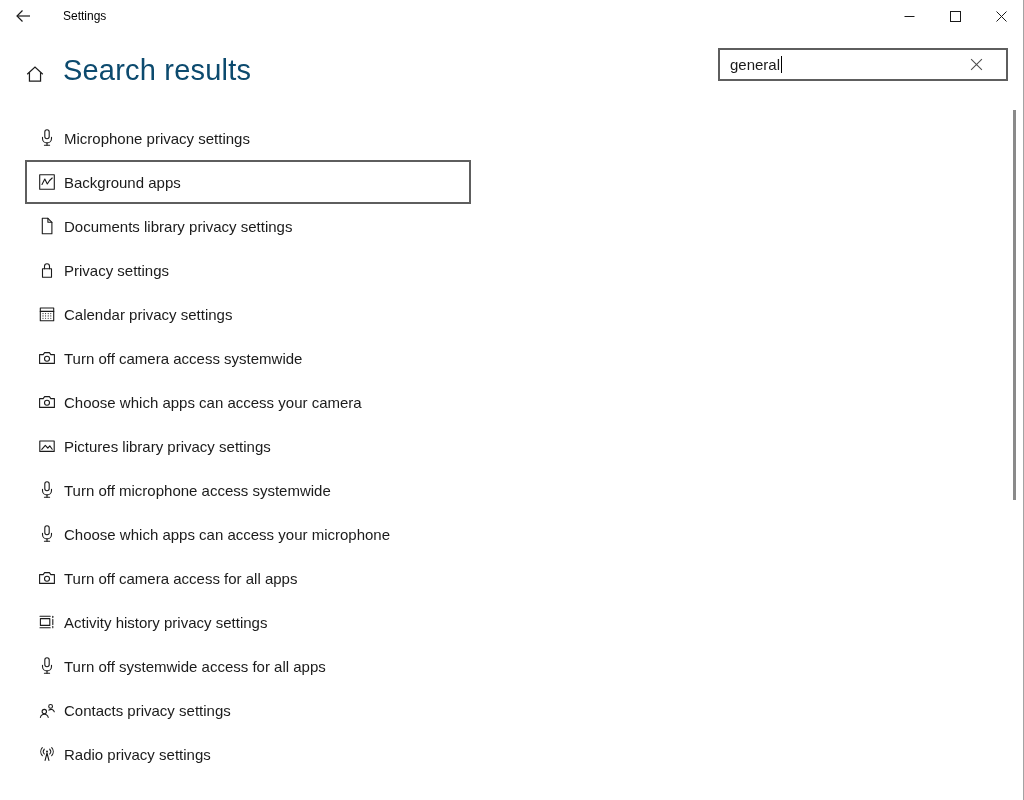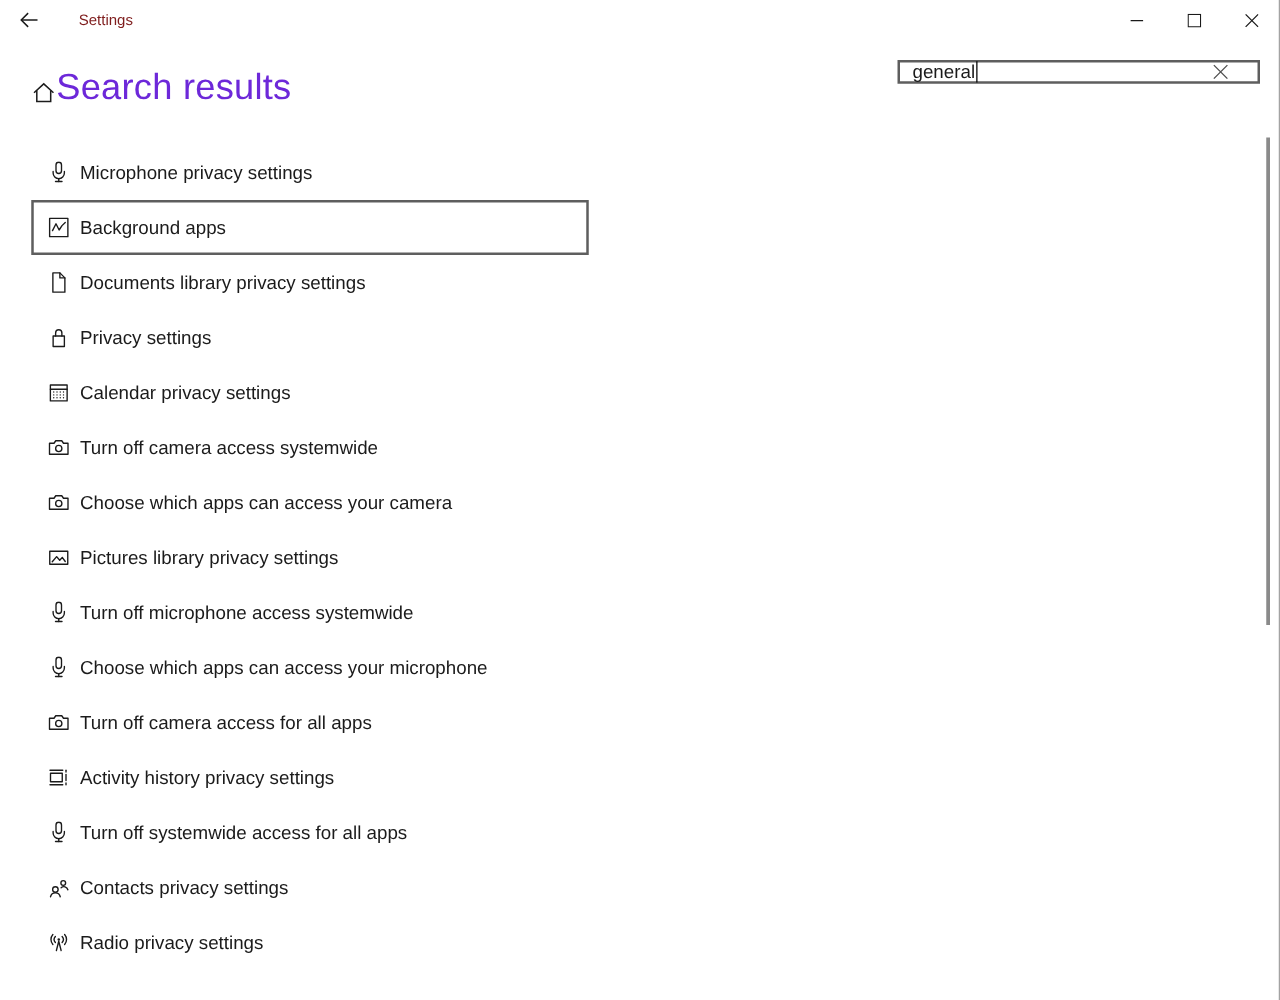--- a/index.html
+++ b/index.html
@@ -17,45 +17,46 @@
     background: #ffffff;
   }
   .back-btn {
     position: absolute; left: 0; top: 0; width: 46px; height: 32px;
     background: transparent; border: none; cursor: pointer;
     display: flex; align-items: center; justify-content: center;
   }
   .app-title {
     position: absolute; left: 63px; top: 0; height: 32px;
     display: flex; align-items: center;
-    font-size: 12px; color: #7f1d1d;
+    font-size: 12px; color: #000000;
   }
   .win-controls {
     position: absolute; right: 0; top: 0; height: 32px; display: flex;
   }
   .win-btn {
     width: 46px; height: 32px; background: transparent; border: none;
     display: flex; align-items: center; justify-content: center; cursor: pointer;
   }
 
   
   .page-header {
     position: absolute; left: 25px; top: 54px;
     display: flex; align-items: center;
   }
   .home-icon-wrap {
     width: 20px; height: 20px; margin-top: 6px; flex: 0 0 auto;
   }
   .page-title {
-    font-size: 29px; font-weight: 300; letter-spacing: 0.2px; color: #6d28d9;
+    margin-left: 18px;
+    font-size: 29px; font-weight: 300; letter-spacing: 0.2px; color: #0c4a6e;
   }
 
   
   .search-box {
-    position: absolute; left: 718px; top: 48px; width: 290px; height: 19px;
+    position: absolute; left: 718px; top: 48px; width: 290px; height: 33px;
     border: 2px solid #5e5e5e; background: #ffffff;
     display: flex; align-items: center; padding: 0 19px 0 10px;
   }
   .search-text { font-size: 15px; color: #1a1a1a; white-space: pre; }
   .caret {
     width: 1px; height: 17px; background: #000; margin-left: 1px;
     animation: blink 1s steps(1) infinite;
   }
   @keyframes blink { 50% { opacity: 0; } }
   .clear-btn {

